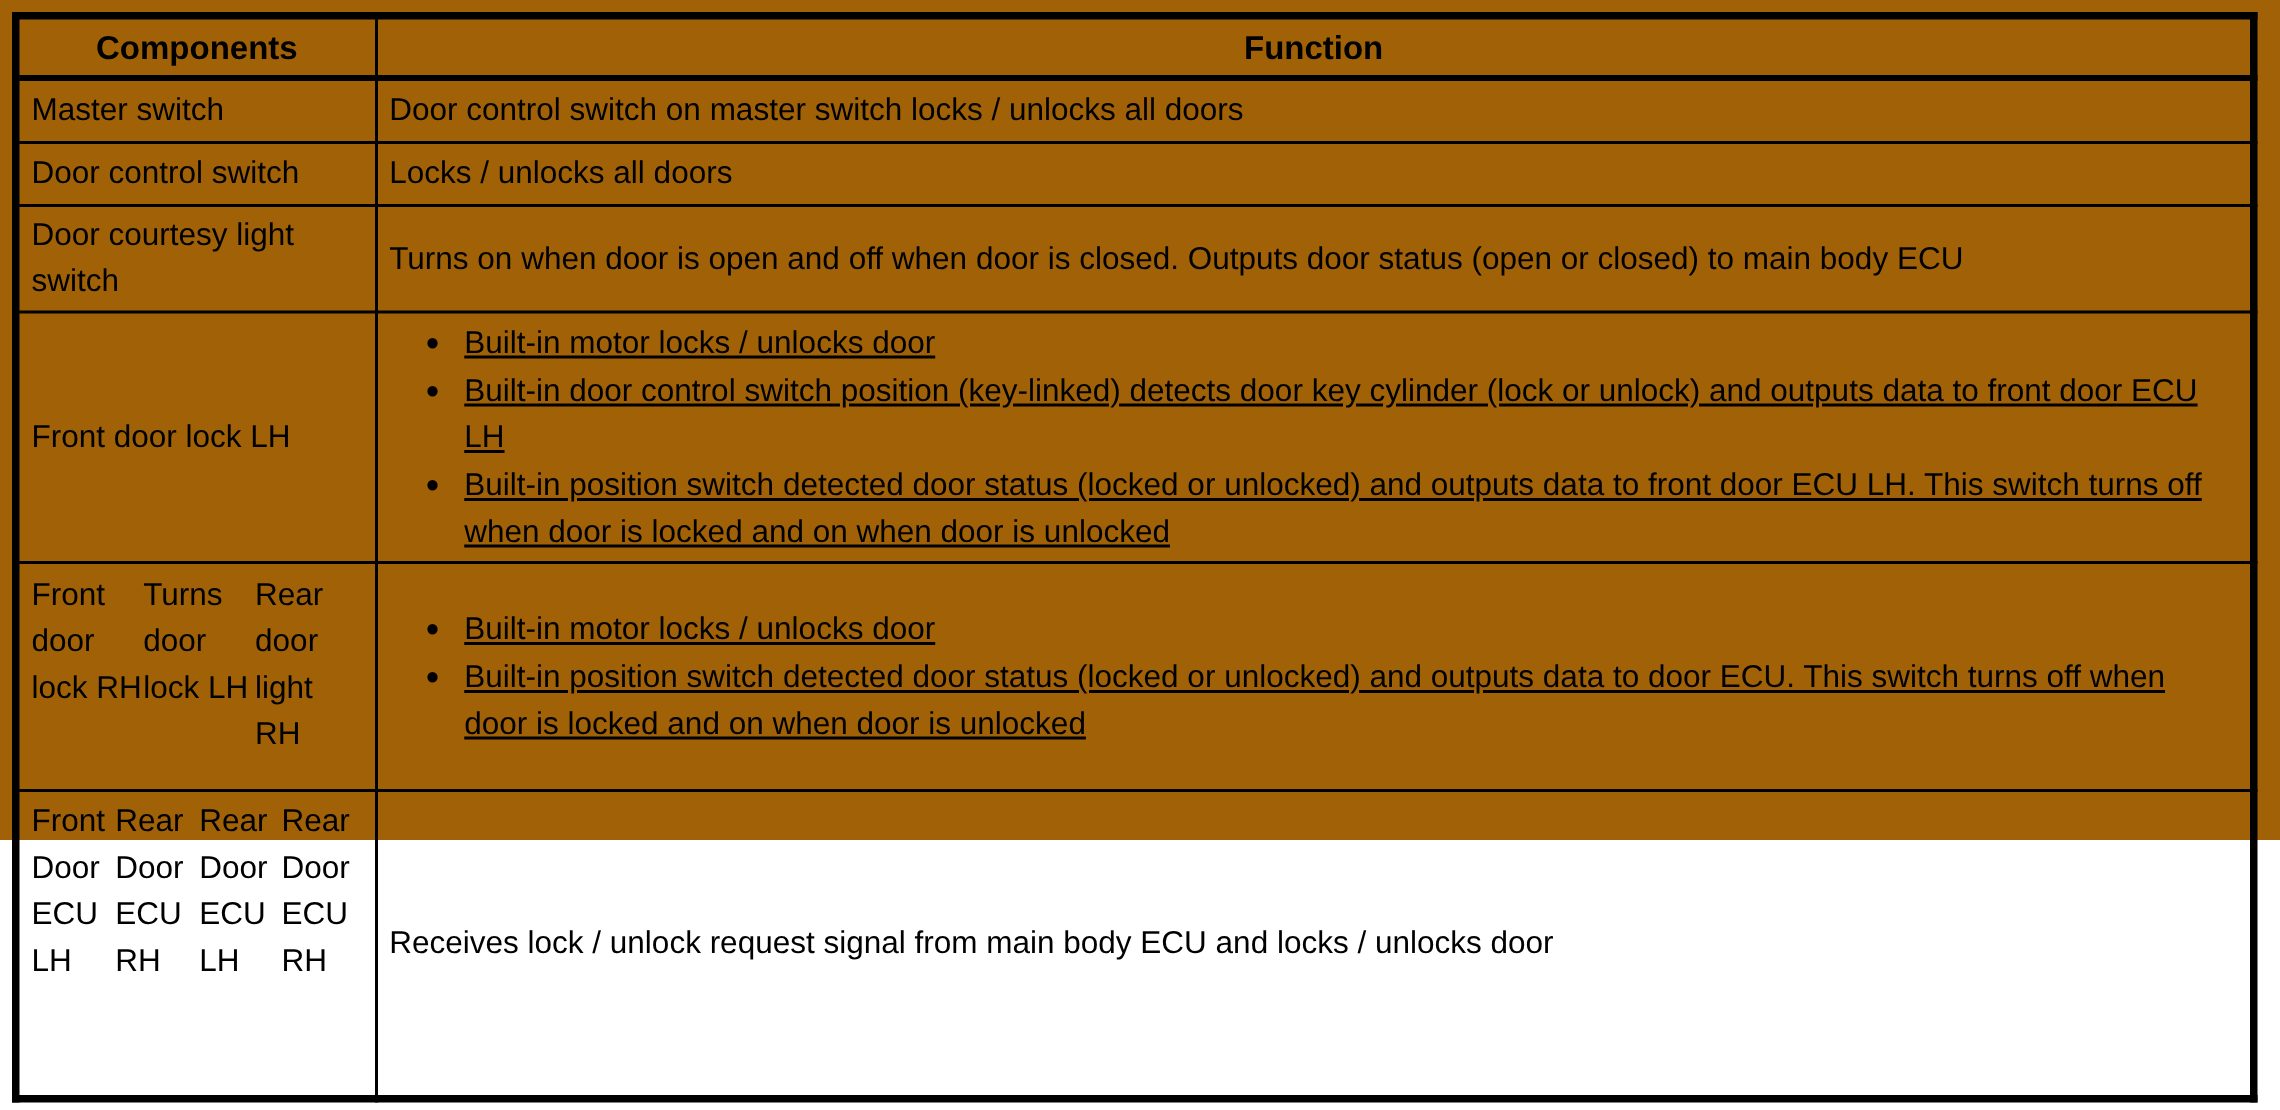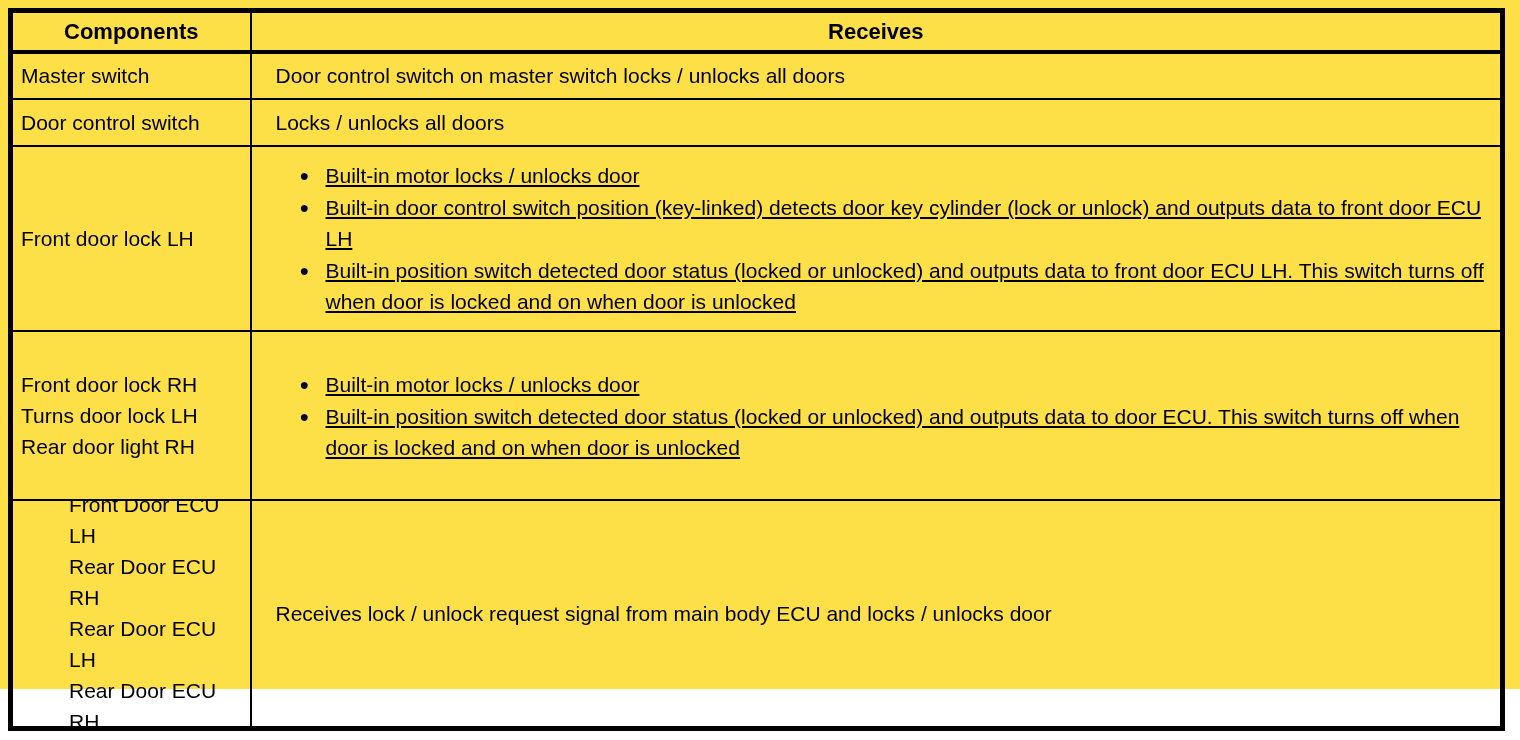--- a/index.html
+++ b/index.html
@@ -6,22 +6,22 @@
   html, body { background: #ffffff; }
   body {
     width: 1520px; height: 740px;
     font-family: "Liberation Sans", sans-serif;
     color: #000000;
     position: relative;
     overflow: hidden;
   }
   .page {
     position: absolute; left: 0; top: 0;
-    width: 1520px; height: 689px;
-    background: #fde047;
+    width: 1520px; height: 560px;
+    background: #a16207;
   }
   table.spec-table {
     position: absolute; left: 8px; top: 8px;
     width: 1497px; height: 723px;
     border-collapse: collapse;
     table-layout: fixed;
     border: 5px solid #000000;
   }
   col.col-comp { width: 240px; }
   td, th {
@@ -33,33 +33,33 @@
   }
   thead th {
     border-bottom: 4px solid #000000;
     font-size: 22px;
     font-weight: bold;
     text-align: center;
     height: 41px;
     padding: 2px 4px;
   }
   td.comp { padding: 3px 6px 3px 8px; vertical-align: middle; }
-  td.func { padding: 3px 10px 3px 24px; vertical-align: middle; }
+  td.func { padding: 3px 10px 3px 8px; vertical-align: middle; }
   tr.r1 { height: 43px; }
   tr.r2 { height: 42px; margin-top: 24px; }
   tr.r3 { height: 71px; }
   tr.r4 { height: 166px; }
   tr.r5 { height: 152px; }
   tr.r6 { height: 206px; }
   .stack {
-    display: flex; flex-direction: column;
-    justify-content: center;
+    display: flex; 
+    justify-content: flex-start;
   }
   .stack-3 { height: 140px; }
-  .stack-4 { height: 194px; margin-left: 48px; }
+  .stack-4 { height: 194px; }
   ul.bullets { list-style: none; }
   ul.bullets li {
     display: flex;
     align-items: flex-start;
     margin: 1px 0;
     padding-left: 24px;
   }
   ul.bullets .bullet {
     flex: 0 0 26px;
     font-size: 16px;
@@ -72,21 +72,21 @@
 
 <div class="page">
   <table class="spec-table">
     <colgroup>
         <col class="col-comp">
         <col class="col-func">
       </colgroup>
     <thead>
       <tr class="header-row">
         <th>Components</th>
-        <th>Receives</th>
+        <th>Function</th>
       </tr>
     </thead>
     <tbody>
 
       <tr class="r1">
         <td class="comp">
           <span>Master switch</span>
         </td>
         <td class="func">
           <span>Door control switch on master switch locks / unlocks all doors</span>
@@ -95,20 +95,28 @@
 
       <tr class="r2">
         <td class="comp">
           <span>Door control switch</span>
         </td>
         <td class="func">
           <span>Locks / unlocks all doors</span>
         </td>
       </tr>
 
+      <tr class="r3">
+        <td class="comp">
+          <span>Door courtesy light switch</span>
+        </td>
+        <td class="func">
+          <span>Turns on when door is open and off when door is closed. Outputs door status (open or closed) to main body ECU</span>
+        </td>
+      </tr>
 
       <tr class="r4">
         <td class="comp">
           <span>Front door lock LH</span>
         </td>
         <td class="func">
           <ul class="bullets">
             <li>
               <span class="bullet">●</span>
               <span class="bullet-text">Built-in motor locks / unlocks door</span>

